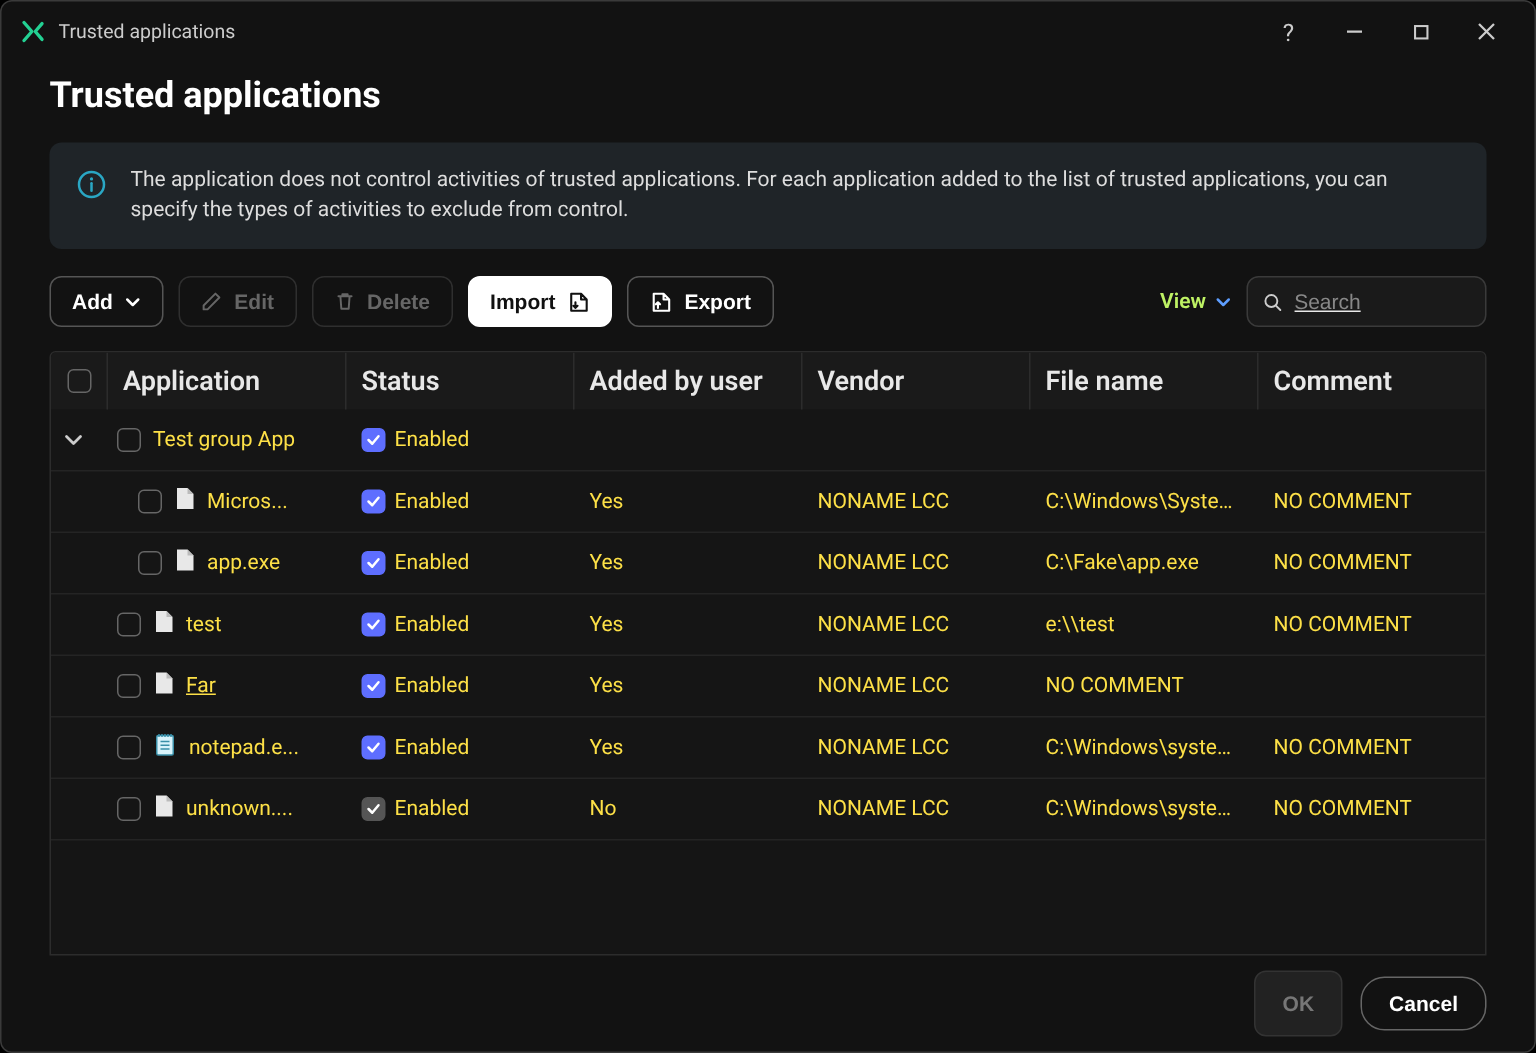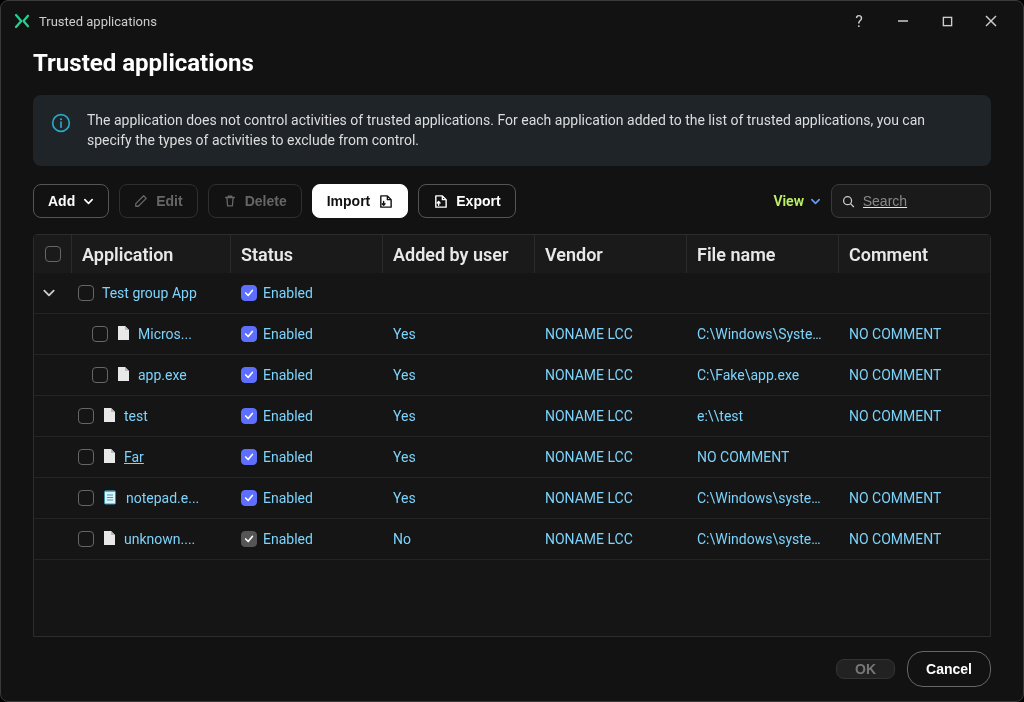--- a/index.html
+++ b/index.html
@@ -181,21 +181,21 @@
     flex: 1;
     background: #151515;
     overflow-y: auto;
   }
   .trow {
     display: flex;
     height: 41px;
     align-items: center;
     border-bottom: 1px solid #242424;
     font-size: 14px;
-    color: #7dd3fc;
+    color: #fde047;
   }
   .td {
     padding: 0 10px;
     height: 100%;
     display: flex;
     align-items: center;
     gap: 6px;
     overflow: hidden;
     white-space: nowrap;
     text-overflow: ellipsis;
@@ -240,21 +240,21 @@
 
   .footer {
     height: 64px;
     display: flex;
     align-items: center;
     justify-content: flex-end;
     gap: 12px;
     padding: 0 32px;
   }
   .btn-ok {
-    height: 20px;
+    height: 44px;
     padding: 0 18px;
     border-radius: 8px;
     background: #222;
     color: #777;
     border: 1px solid #333;
     font-weight: 600;
     font-size: 14px;
   }
   .btn-cancel {
     height: 36px;

